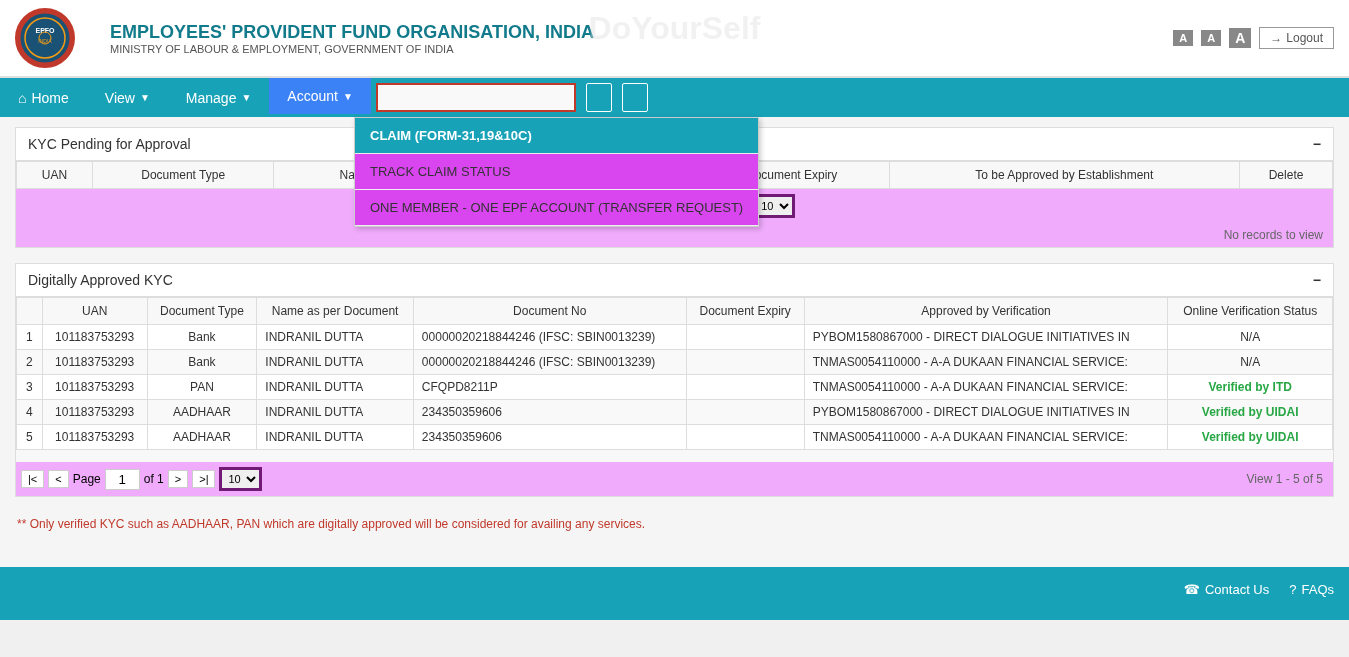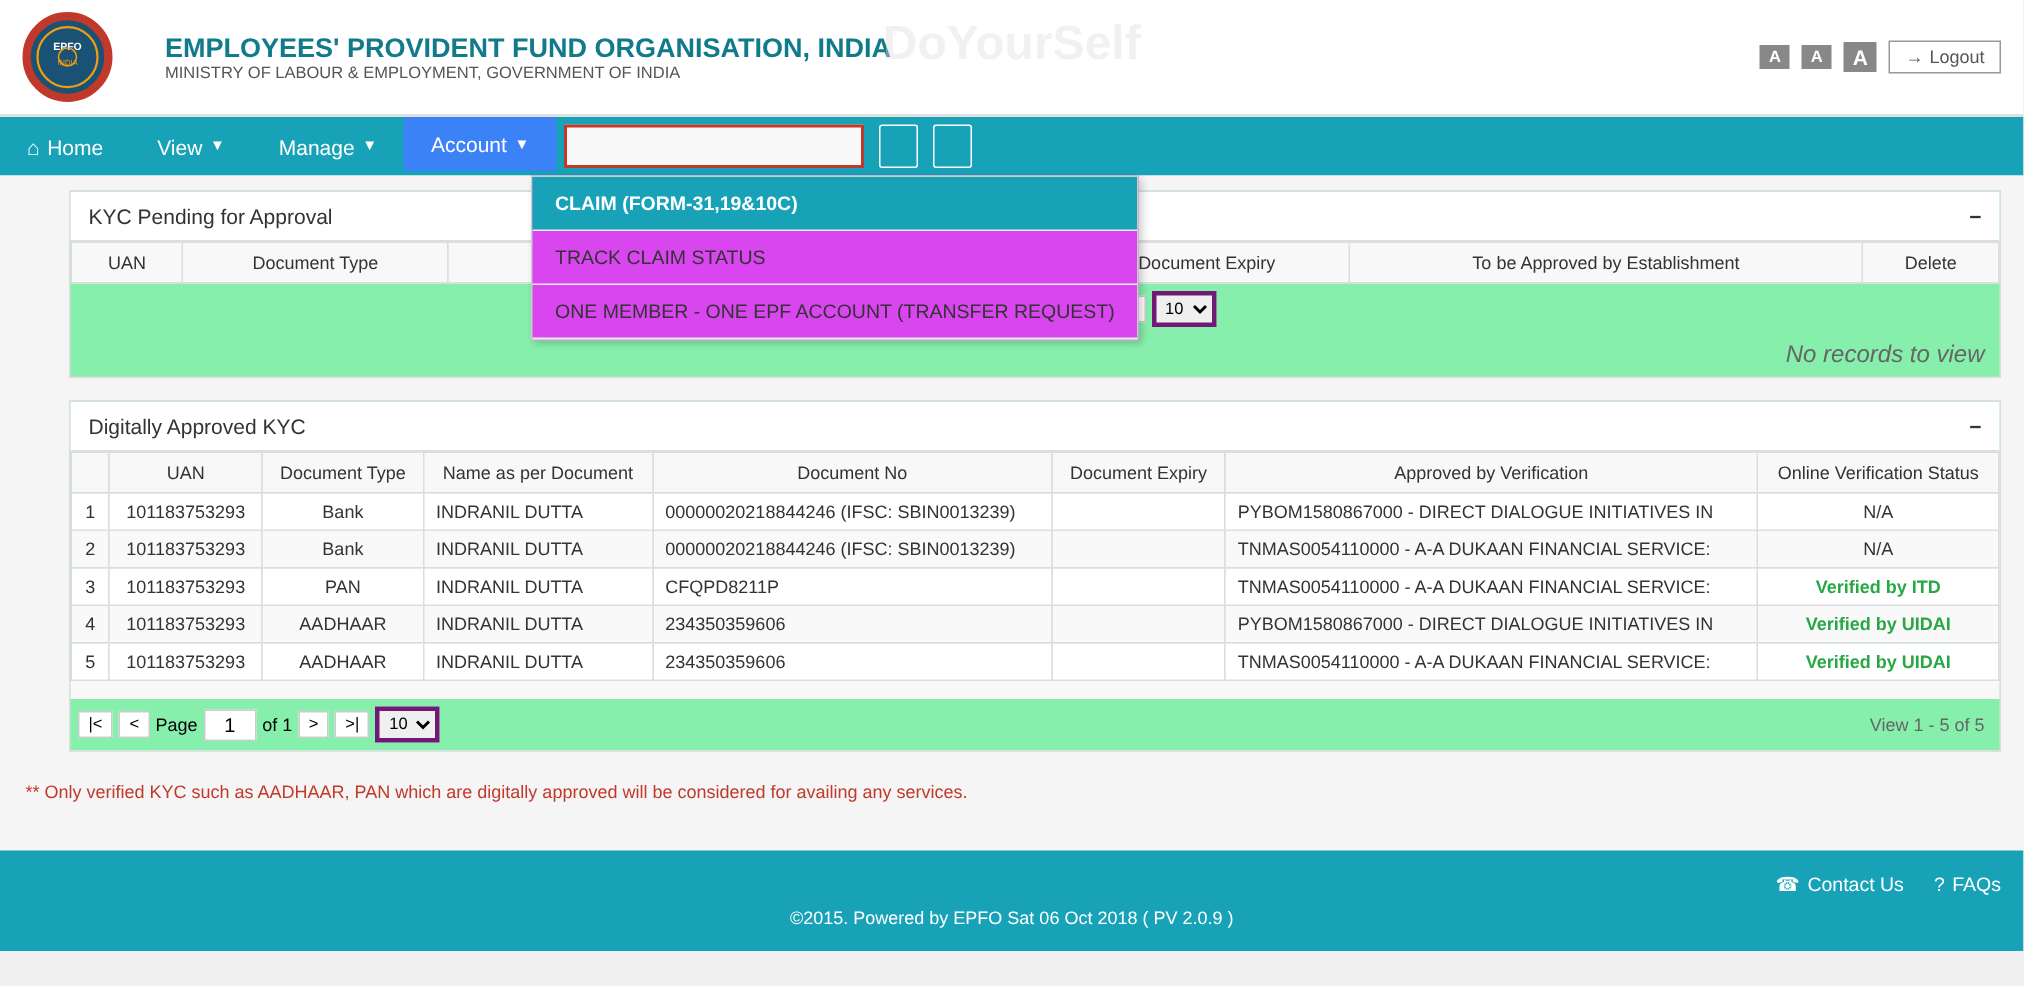--- a/index.html
+++ b/index.html
@@ -33,31 +33,31 @@
     .dropdown-item { padding: 10px 15px; cursor: pointer; border-bottom: 1px solid #eee; color: #333; font-size: 13px; }
     .dropdown-item.highlighted { background: #17a2b8; color: white; font-weight: bold; }
 
     
     .nav-active-input { border: 2px solid #c0392b; background: #f9f9f9; padding: 5px 10px; font-size: 13px; outline: none; }
 
     
     .main { padding: 10px 15px; background: #f5f5f5; min-height: 450px; }
 
     
-    .panel { background: #86efac; margin-bottom: 15px; border: 1px solid #ddd; margin-left: 31px; }
+    .panel { background: #f0abfc; margin-bottom: 15px; border: 1px solid #ddd; }
     .panel-header { background: white; padding: 8px 12px; border-bottom: 1px solid #ddd; display: flex; justify-content: space-between; align-items: center; }
     .panel-header span { font-size: 14px; color: #333; }
     .panel-minus { color: #17a2b8; font-size: 18px; cursor: pointer; font-weight: bold; }
 
     
     table { width: 100%; border-collapse: collapse; }
     th { background: #f8f8f8; border: 1px solid #ddd; padding: 6px 8px; text-align: center; font-weight: normal; color: #333; font-size: 12px; }
     td { border: 1px solid #ddd; padding: 5px 8px; text-align: center; font-size: 12px; color: #333; }
     tr:nth-child(even) { background: #f9f9f9; }
-    .no-records { text-align: right; padding: 5px 10px; color: #666; font-size: 16px; font-style: italic; }
+    .no-records { text-align: right; padding: 5px 10px; color: #666; font-size: 12px; }
 
     
     .pagination { display: flex; align-items: center; justify-content: center; padding: 5px; gap: 4px; font-size: 12px; }
     .pagination button { border: 1px solid #ccc; background: white; padding: 2px 6px; cursor: pointer; font-size: 11px; }
     .pagination input { width: 35px; text-align: center; border: 1px solid #ccc; padding: 2px; }
     .pagination select { border: 3px solid #701a75; padding: 2px; font-size: 11px; }
 
     
     .verified-itd { color: #28a745; font-weight: bold; }
     .verified-uidai { color: #28a745; font-weight: bold; }
@@ -287,14 +287,13 @@
   <div class="footer-links">
     <span class="footer-link">
       <span>☎</span>
       <span>Contact Us</span>
     </span>
     <span class="footer-link">
       <span>?</span>
       <span>FAQs</span>
     </span>
   </div>
-  <div class="footer-copy">©2015. Powered by EPFO Sat 06 Oct 2018 ( PV 2.0.9 )</div>
 </footer>
 
 </body></html>

